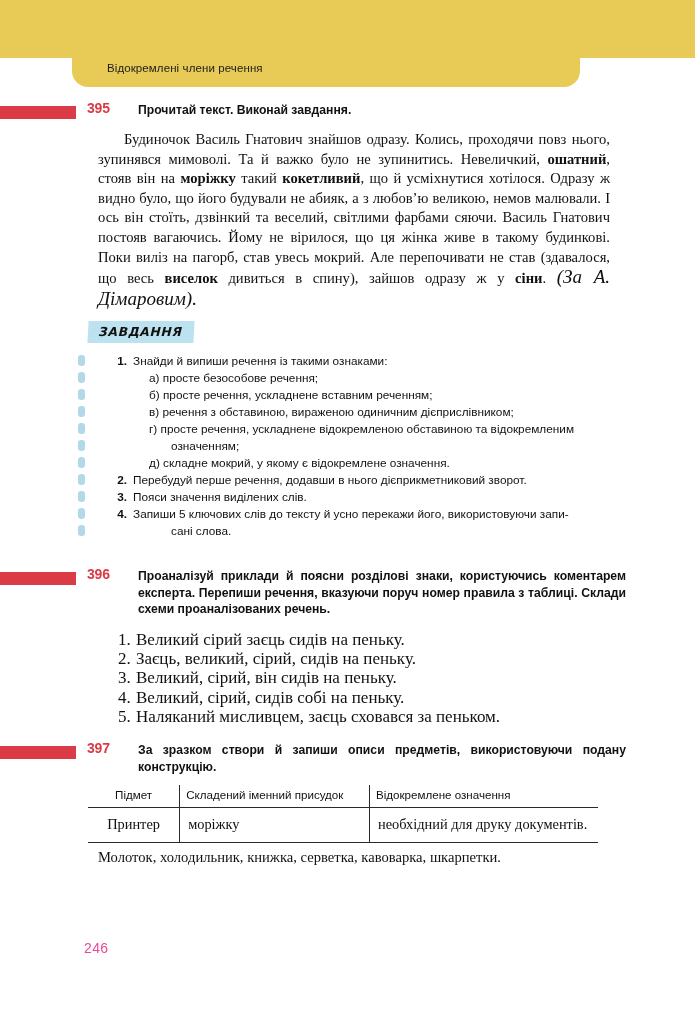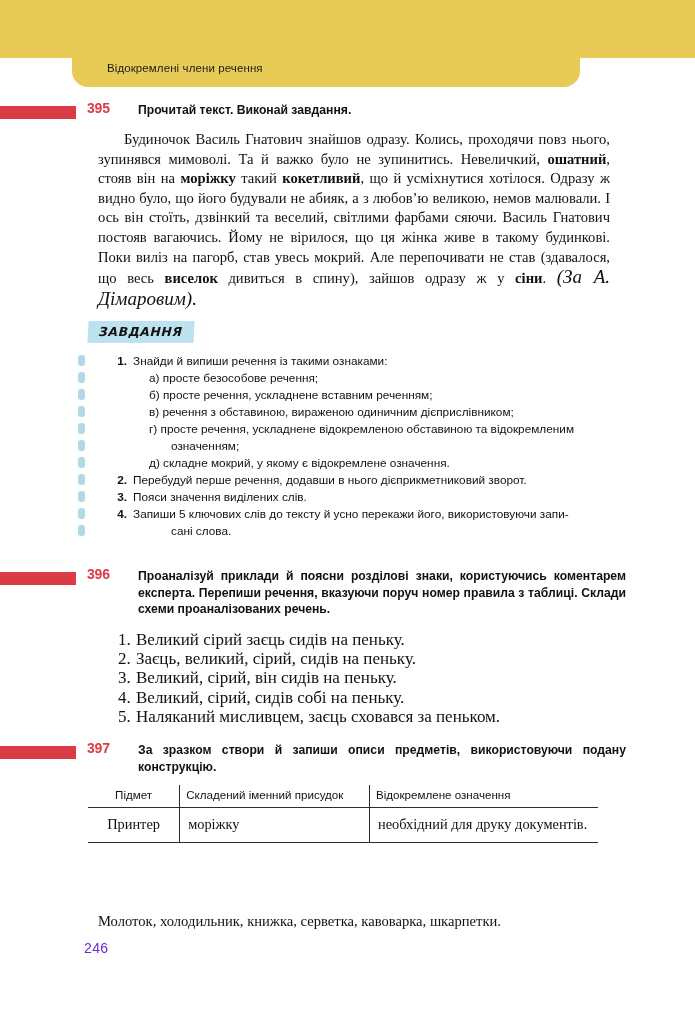--- a/index.html
+++ b/index.html
@@ -206,34 +206,34 @@
   .pattern-table .col-sep { border-right: 1.2px solid #2b2b2b; }
   .pattern-table .c1 { width: 78px; text-align: center; }
   .pattern-table .c1-body { width: 78px; text-align: center; }
   .pattern-table .c2 { width: 192px; }
   .pattern-table .c3 { width: 230px; }
   .pattern-table .c2-body { text-align: left; }
 
   .closing-line {
     position: absolute;
     left: 98px;
-    top: 912px;
+    top: 848px;
     width: 520px;
     font-family: "Liberation Serif", serif;
     font-size: 14.6px;
     line-height: 19px;
     color: #111111;
   }
 
   .page-number {
     position: absolute;
     left: 84px;
     top: 940px;
     font-size: 14px;
-    color: #6d28d9;
+    color: #ec4899;
     letter-spacing: 0.4px;
   }
 </style>
 </head>
 <body>
 
 <div class="header-band">
   <div class="band-top"></div>
   <div class="band-tab"></div>
   <div class="band-title">Відокремлені члени речення</div>

